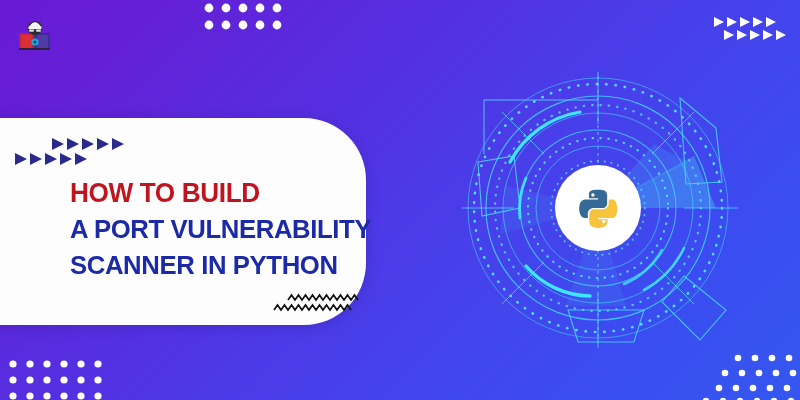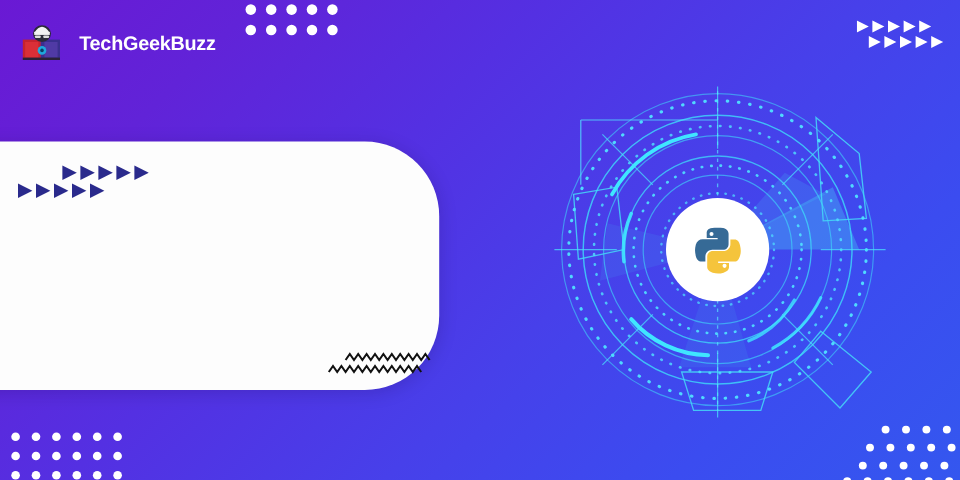--- a/index.html
+++ b/index.html
@@ -170,20 +170,25 @@
           <circle cx="40.3" cy="17.2" r="4.9" fill="#FFFFFF"></circle>
           <path fill="#F5C43C" d="M85.9 30.1v11.7c0 9.1-7.7 16.7-16.5 16.7H43.1c-7.2 0-13.2 6.2-13.2 13.5v25.3c0 7.2 6.3 11.4 13.2 13.5 8.3 2.4 16.3 2.9 26.3 0 6.6-1.9 13.2-5.8 13.2-13.5v-10H56.3v-3.3h39.5c7.7 0 10.5-5.3 13.2-13.4 2.8-8.3 2.6-16.3 0-26.8-1.9-7.6-5.5-13.4-13.2-13.4h-9.9z"></path>
           <circle cx="71.8" cy="94.3" r="4.9" fill="#FFFFFF"></circle>
         </g>
       </g>
     </svg>
   </div>
 
   <div id="title-card"></div>
 
+  <div id="title-block">
+    <div class="title-line" id="title-line-1" style="color: rgb(192, 20, 30);">HOW TO BUILD</div>
+    <div class="title-line" id="title-line-2" style="color: rgb(28, 42, 168);">A PORT VULNERABILITY</div>
+    <div class="title-line" id="title-line-3" style="color: rgb(28, 42, 168);">SCANNER IN PYTHON</div>
+  </div>
 
   <div class="arrowrow" style="left:14px; top:136px;">
     <svg width="110" height="32" viewBox="0 0 110 32">
       <g fill="#2A2A8C">
         <path d="M38 2 L50 8 L38 14 Z"></path>
           <path d="M53 2 L65 8 L53 14 Z"></path>
           <path d="M68 2 L80 8 L68 14 Z"></path>
           <path d="M83 2 L95 8 L83 14 Z"></path>
           <path d="M98 2 L110 8 L98 14 Z"></path>
         <path d="M1 17 L13 23 L1 29 Z"></path>
@@ -298,16 +303,15 @@
         <ellipse cx="19" cy="8" rx="7.5" ry="7" fill="#2B2B38"></ellipse>
         <path d="M12.5 7.5 Q19 -3 25.5 7.5 Z" fill="#F2F2F2"></path>
         <rect x="12.5" y="6.5" width="13" height="2.6" fill="#F2F2F2"></rect>
         <rect x="13" y="9.5" width="5" height="2.2" rx="1" fill="#DDDDDD"></rect>
         <rect x="20" y="9.5" width="5" height="2.2" rx="1" fill="#DDDDDD"></rect>
         <circle cx="19" cy="22" r="3.6" fill="#1FA8DC"></circle>
         <circle cx="19" cy="22" r="1.5" fill="#0B3E66"></circle>
         <rect x="3" y="28" width="31" height="2" fill="#2A2238"></rect>
       </svg>
     </div>
-    <div id="brand-name">TechGeekBuzz</div>
   </div>
 
 </div>
 
 </body></html>

